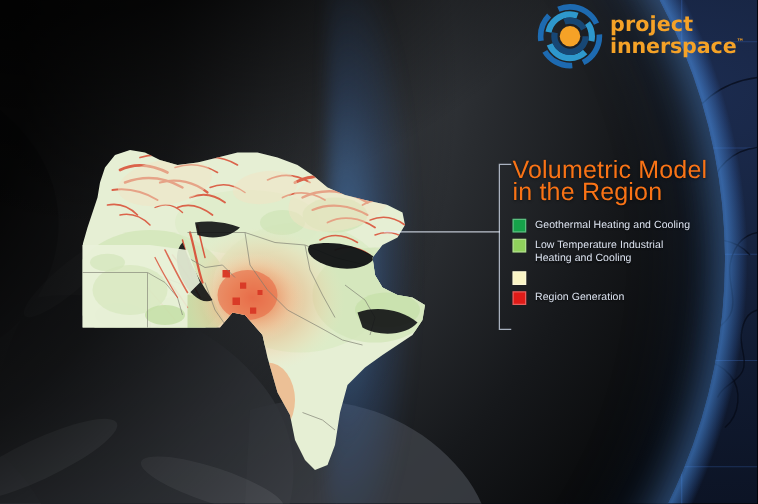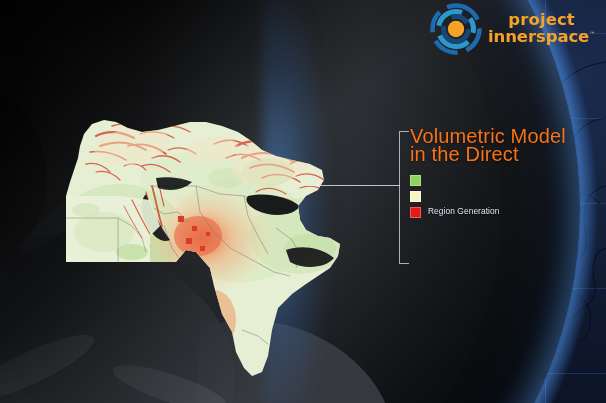--- a/index.html
+++ b/index.html
@@ -116,21 +116,21 @@
     left: 399px; top: 131px;
     width: 9px; height: 131px;
     border-left: 1px solid rgba(222,233,250,.72);
     border-top: 1px solid rgba(222,233,250,.72);
     border-bottom: 1px solid rgba(222,233,250,.72);
   }
 
   
   .logo { position: absolute; left: 428px; top: 2px; display: flex; align-items: center; }
   .logo-mark { width: 56px; height: 54px; }
-  .logo-text { margin-left: 4px; line-height: 1.02; text-align: center; }
+  .logo-text { margin-left: 4px; line-height: 1.02; }
   .logo-line {
     color: #f5a227;
     font-size: 16.5px;
     font-weight: 700;
     letter-spacing: .1px;
     font-family: "DejaVu Sans", sans-serif;
     display: block;
   }
   .logo-line.l2 { letter-spacing: -.1px; }
   .tm { font-size: 6px; vertical-align: super; }
@@ -372,25 +372,31 @@
     </svg>
     <div class="logo-text">
       <span class="logo-line" style="color: rgb(245, 162, 39);">project</span>
       <span class="logo-line l2" style="color: rgb(245, 162, 39);"><span>innerspace</span><span class="tm">™</span></span>
     </div>
   </div>
 
   <div class="legend-block">
     <div class="legend-title">
       <div>Volumetric Model</div>
-      <div>in the Direct</div>
+      <div>in the Region</div>
     </div>
     <div class="legend-items">
+      <div class="legend-row">
+        <span class="swatch" style="background:#16a34a"></span>
+        <span class="legend-label">Geothermal Heating and Cooling</span>
+      </div>
       <div class="legend-row tall">
         <span class="swatch" style="background:#8fd15c"></span>
+        <span class="legend-label">Low Temperature Industrial
+Heating and Cooling</span>
       </div>
       <div class="legend-row">
         <span class="swatch" style="background:#f9f4c4"></span>
       </div>
       <div class="legend-row">
         <span class="swatch" style="background:#e01b18"></span>
         <span class="legend-label">Region Generation</span>
       </div>
     </div>
   </div>

